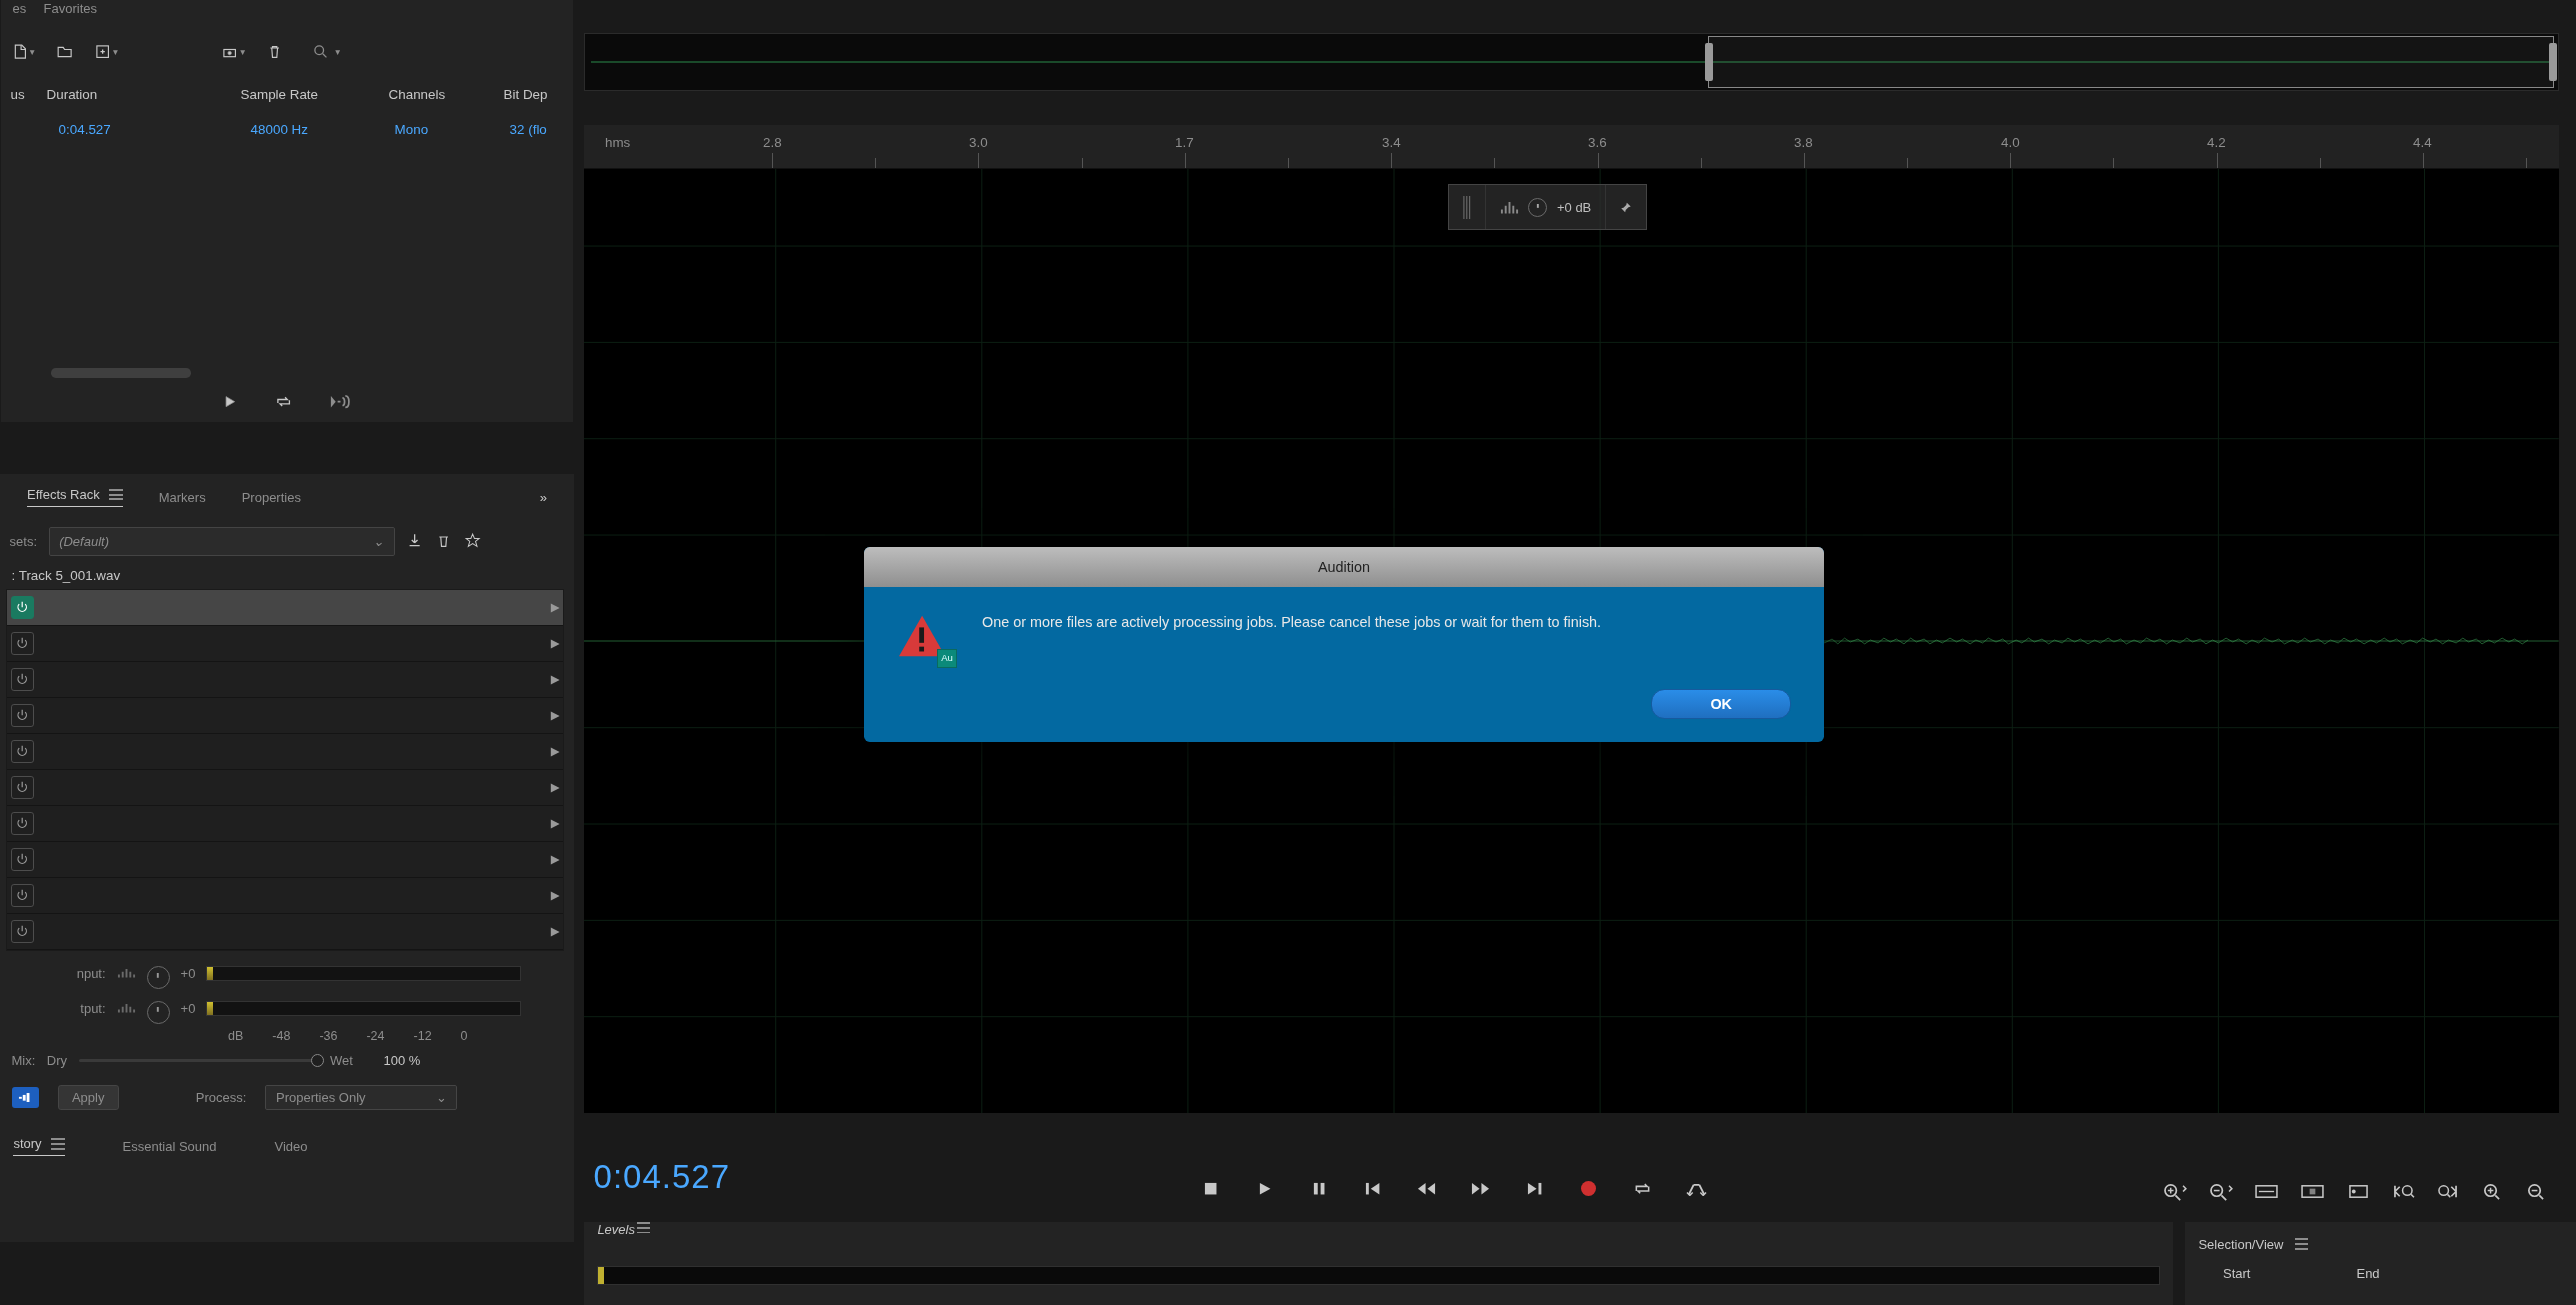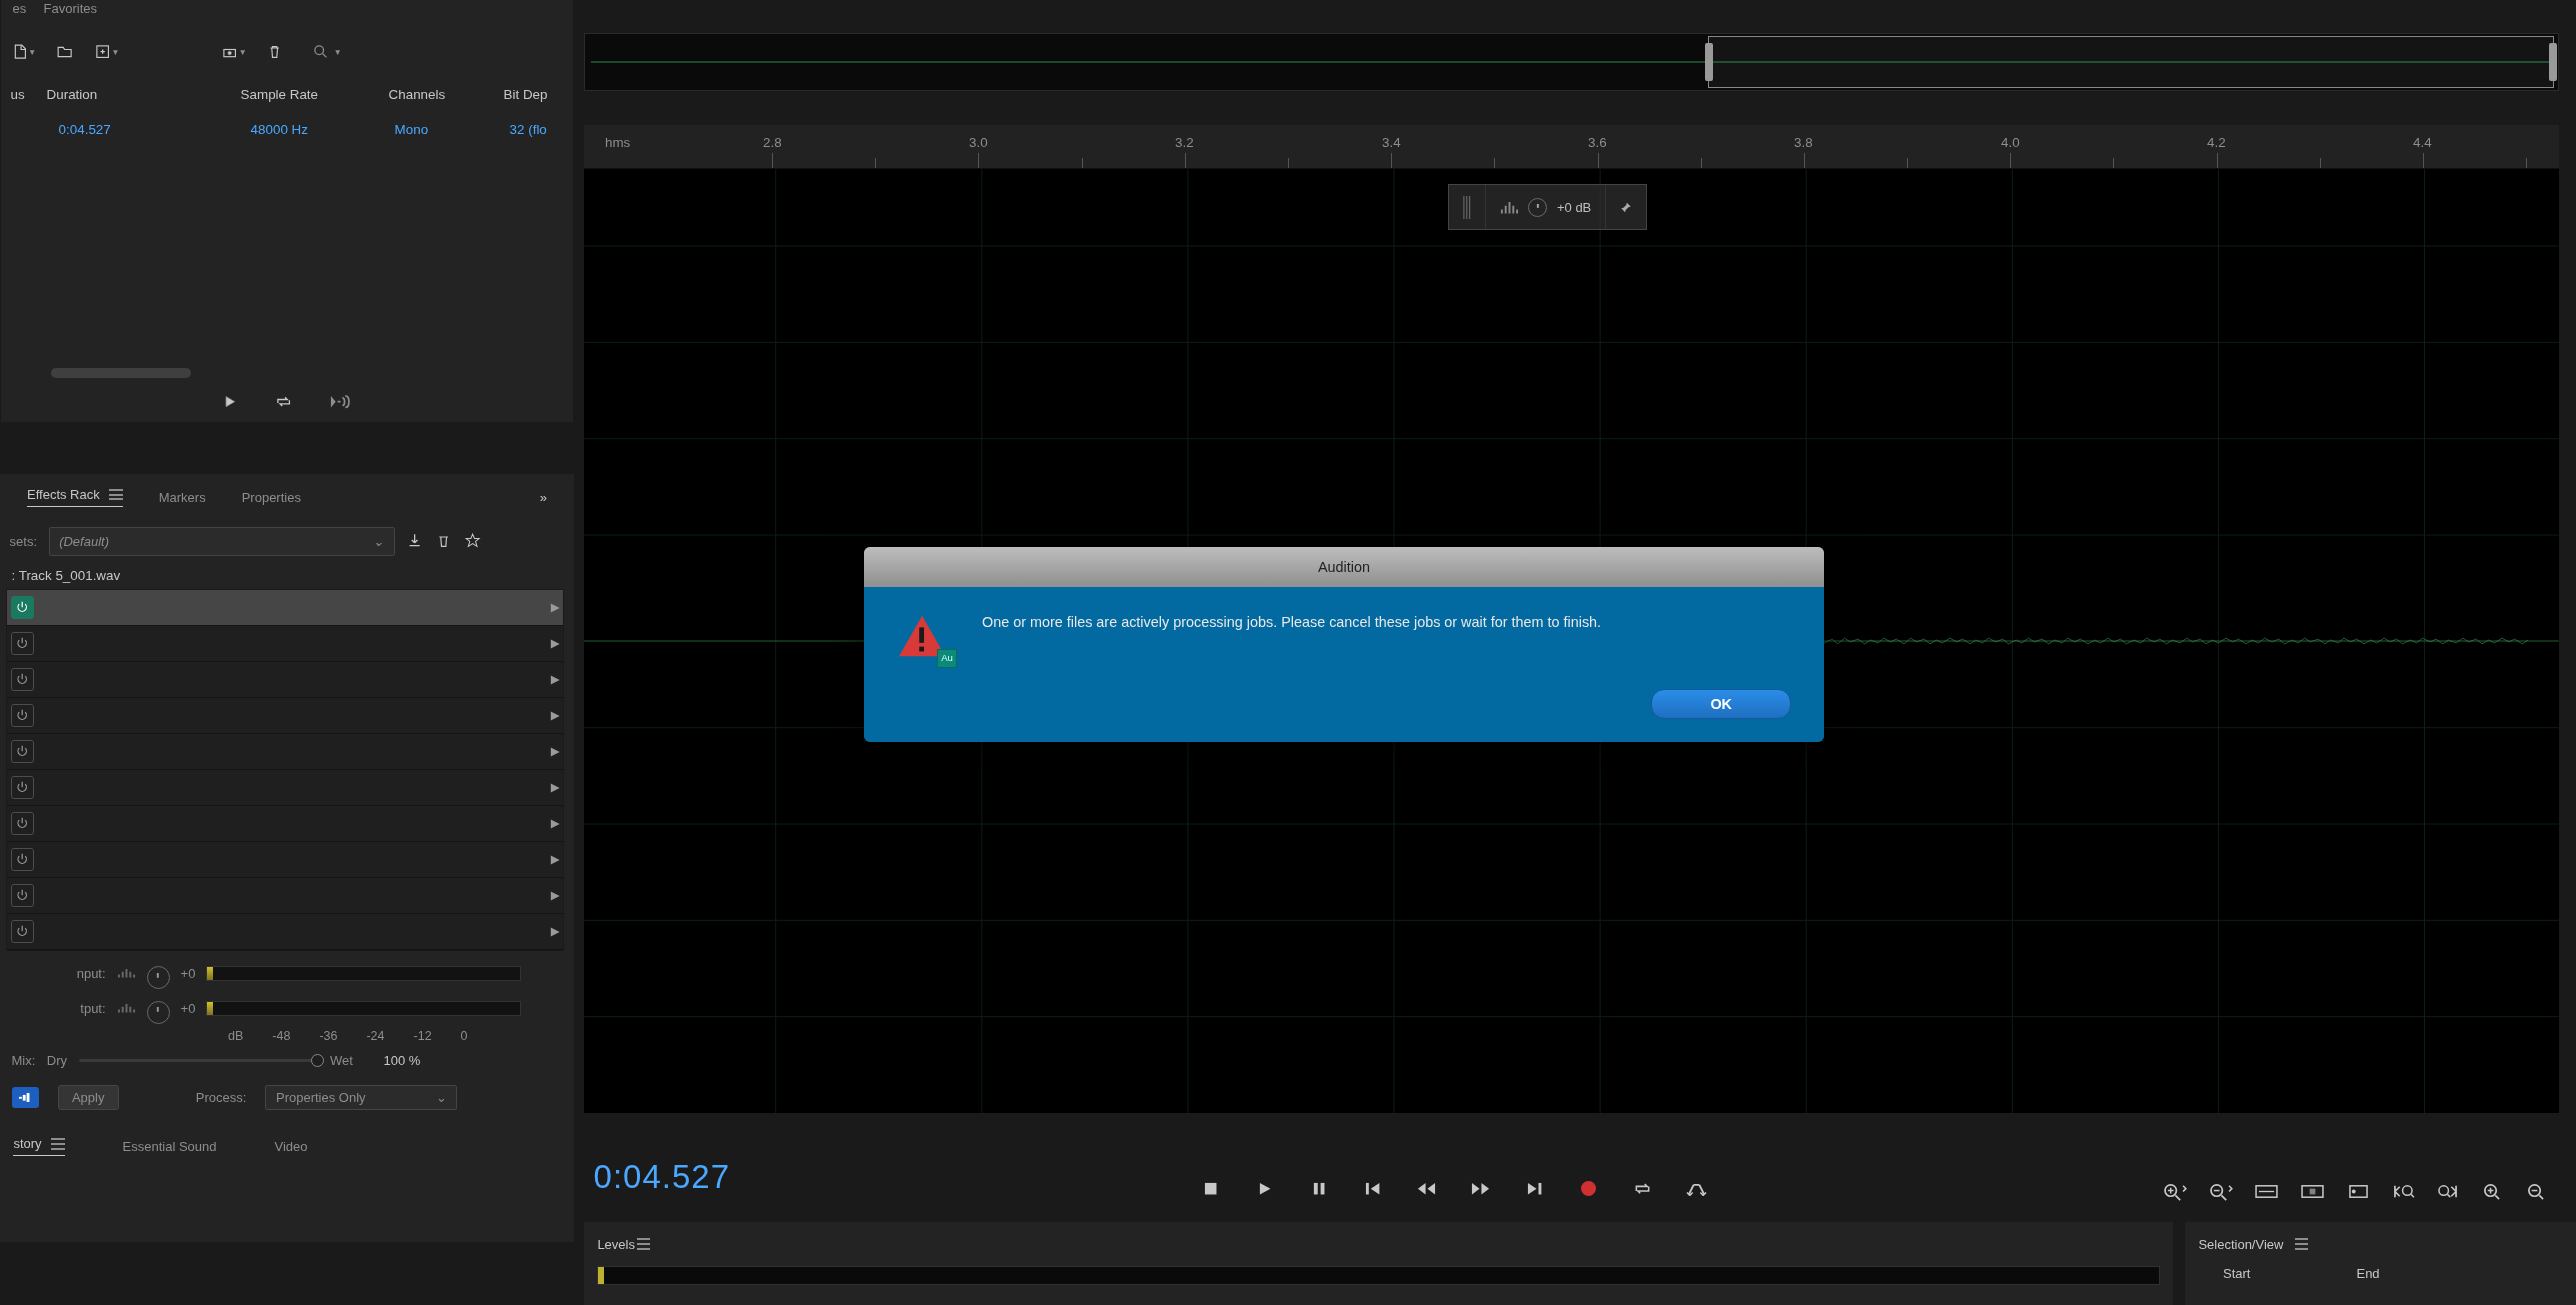--- a/index.html
+++ b/index.html
@@ -123,21 +123,21 @@
 
 .timecode{position:absolute;left:9.6px;bottom:109px;font-size:33px;color:var(--accent-txt);letter-spacing:1px;}
 
 .transport{position:absolute;left:614px;bottom:104px;display:flex;align-items:center;gap:29px;}
 .t-btn{display:inline-flex;align-items:center;justify-content:center;width:25px;height:25px;}
 .rec-dot{width:15.4px;height:15.4px;border-radius:50%;background:#d03030;}
 
 .zoom-tools{position:absolute;right:29px;bottom:104px;display:flex;align-items:center;gap:21px;}
 
 .levels-panel{position:absolute;left:0;bottom:0;right:403px;height:86px;background:var(--bg1);border-top:3.8px solid var(--bg0);}
-.levels-head{height:44px;display:flex;align-items:center;gap:2px;padding:0 13.4px;color:var(--text);}
+.levels-head{height:44px;display:flex;align-items:flex-start;gap:2px;padding:0 13.4px;color:var(--text);font-style:italic;}
 .levels-meter{height:19px;margin:0 13.4px;background:#0a0a0a;border:1px solid #303030;position:relative;}
 .levels-meter .y{position:absolute;left:0;top:0;bottom:0;width:5.8px;background:#c0b030;}
 
 .selview{position:absolute;right:0;bottom:0;width:394px;height:86px;background:var(--bg1);border-top:3.8px solid var(--bg0);border-left:3.8px solid var(--bg0);}
 .selview-head{height:44px;display:flex;align-items:center;gap:11.5px;padding:0 13.4px;}
 .selview-cols{display:flex;gap:106px;padding:0 38px;color:var(--text);}
 
 
 .modal{position:absolute;left:864px;top:547px;width:960px;background:#0369a1;border-radius:5.8px;box-shadow:0 7.7px 38px rgba(0,0,0,0.6);overflow:hidden;}
 .modal-title{height:40px;background:linear-gradient(#bdbdbd,#8f8f8f);display:flex;align-items:center;justify-content:center;color:#222;font-size:14.4px;}
@@ -466,21 +466,21 @@
     </div>
 
     <div class="ruler">
       <span class="ruler-label" style="left:21px;">hms</span>
     <span class="ruler-label" style="left: 179px;">2.8</span>
         <div class="ruler-tick major" style="left: 188px;"></div>
         <div class="ruler-tick" style="left: 291px;"></div>
         <span class="ruler-label" style="left: 385px;">3.0</span>
         <div class="ruler-tick major" style="left: 394px;"></div>
         <div class="ruler-tick" style="left: 498px;"></div>
-        <span class="ruler-label" style="left: 591px;">3.2</span>
+        <span class="ruler-label" style="left: 591px;">1.7</span>
         <div class="ruler-tick major" style="left: 601px;"></div>
         <div class="ruler-tick" style="left: 704px;"></div>
         <span class="ruler-label" style="left: 798px;">3.4</span>
         <div class="ruler-tick major" style="left: 807px;"></div>
         <div class="ruler-tick" style="left: 910px;"></div>
         <span class="ruler-label" style="left: 1004px;">3.6</span>
         <div class="ruler-tick major" style="left: 1014px;"></div>
         <div class="ruler-tick" style="left: 1117px;"></div>
         <span class="ruler-label" style="left: 1210px;">3.8</span>
         <div class="ruler-tick major" style="left: 1220px;"></div>

